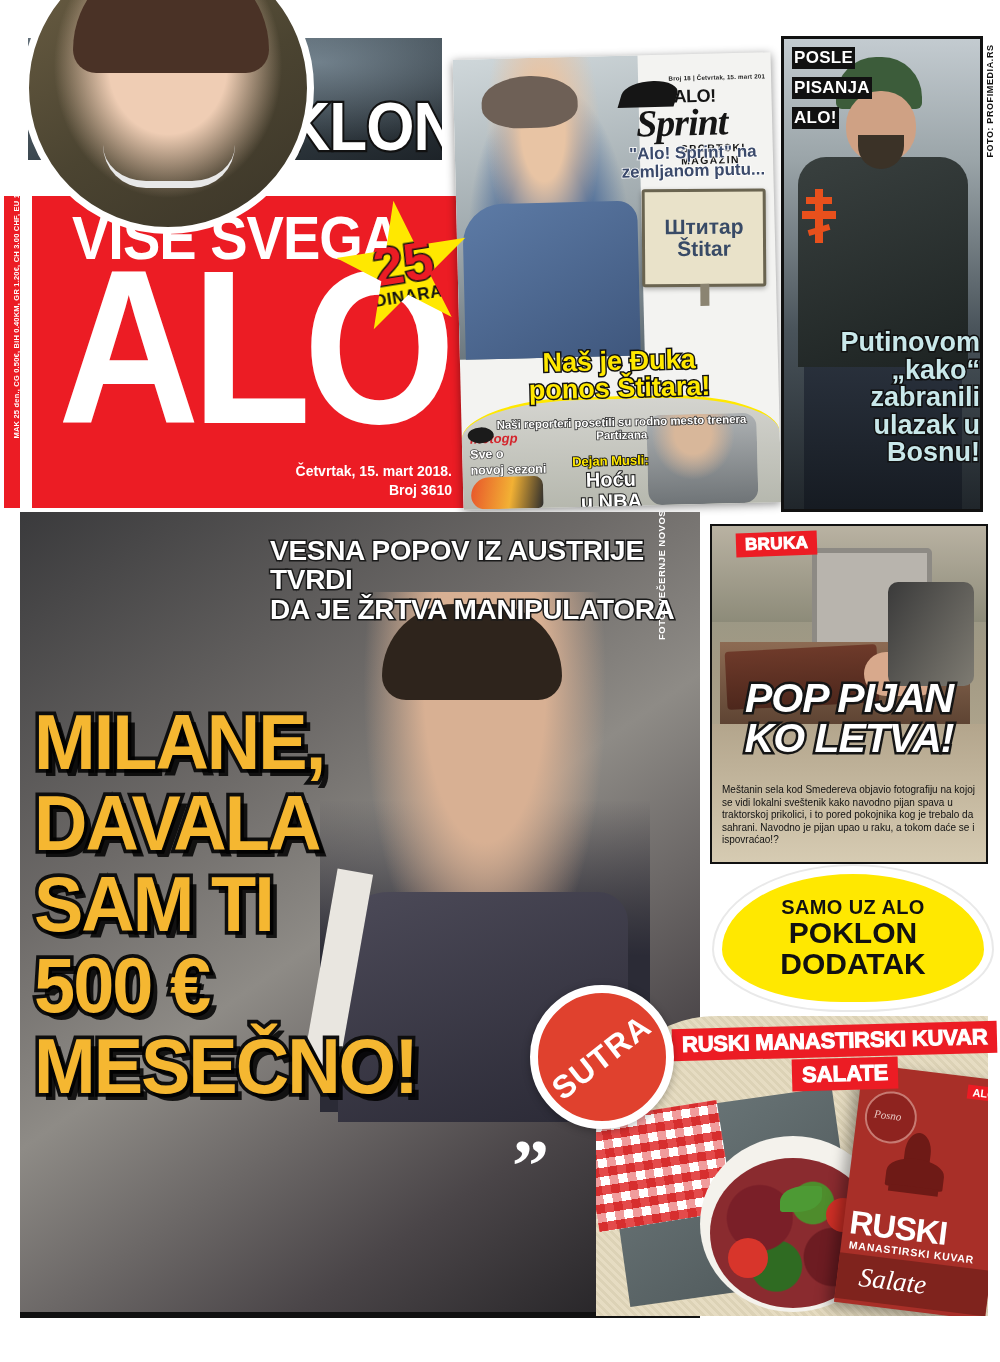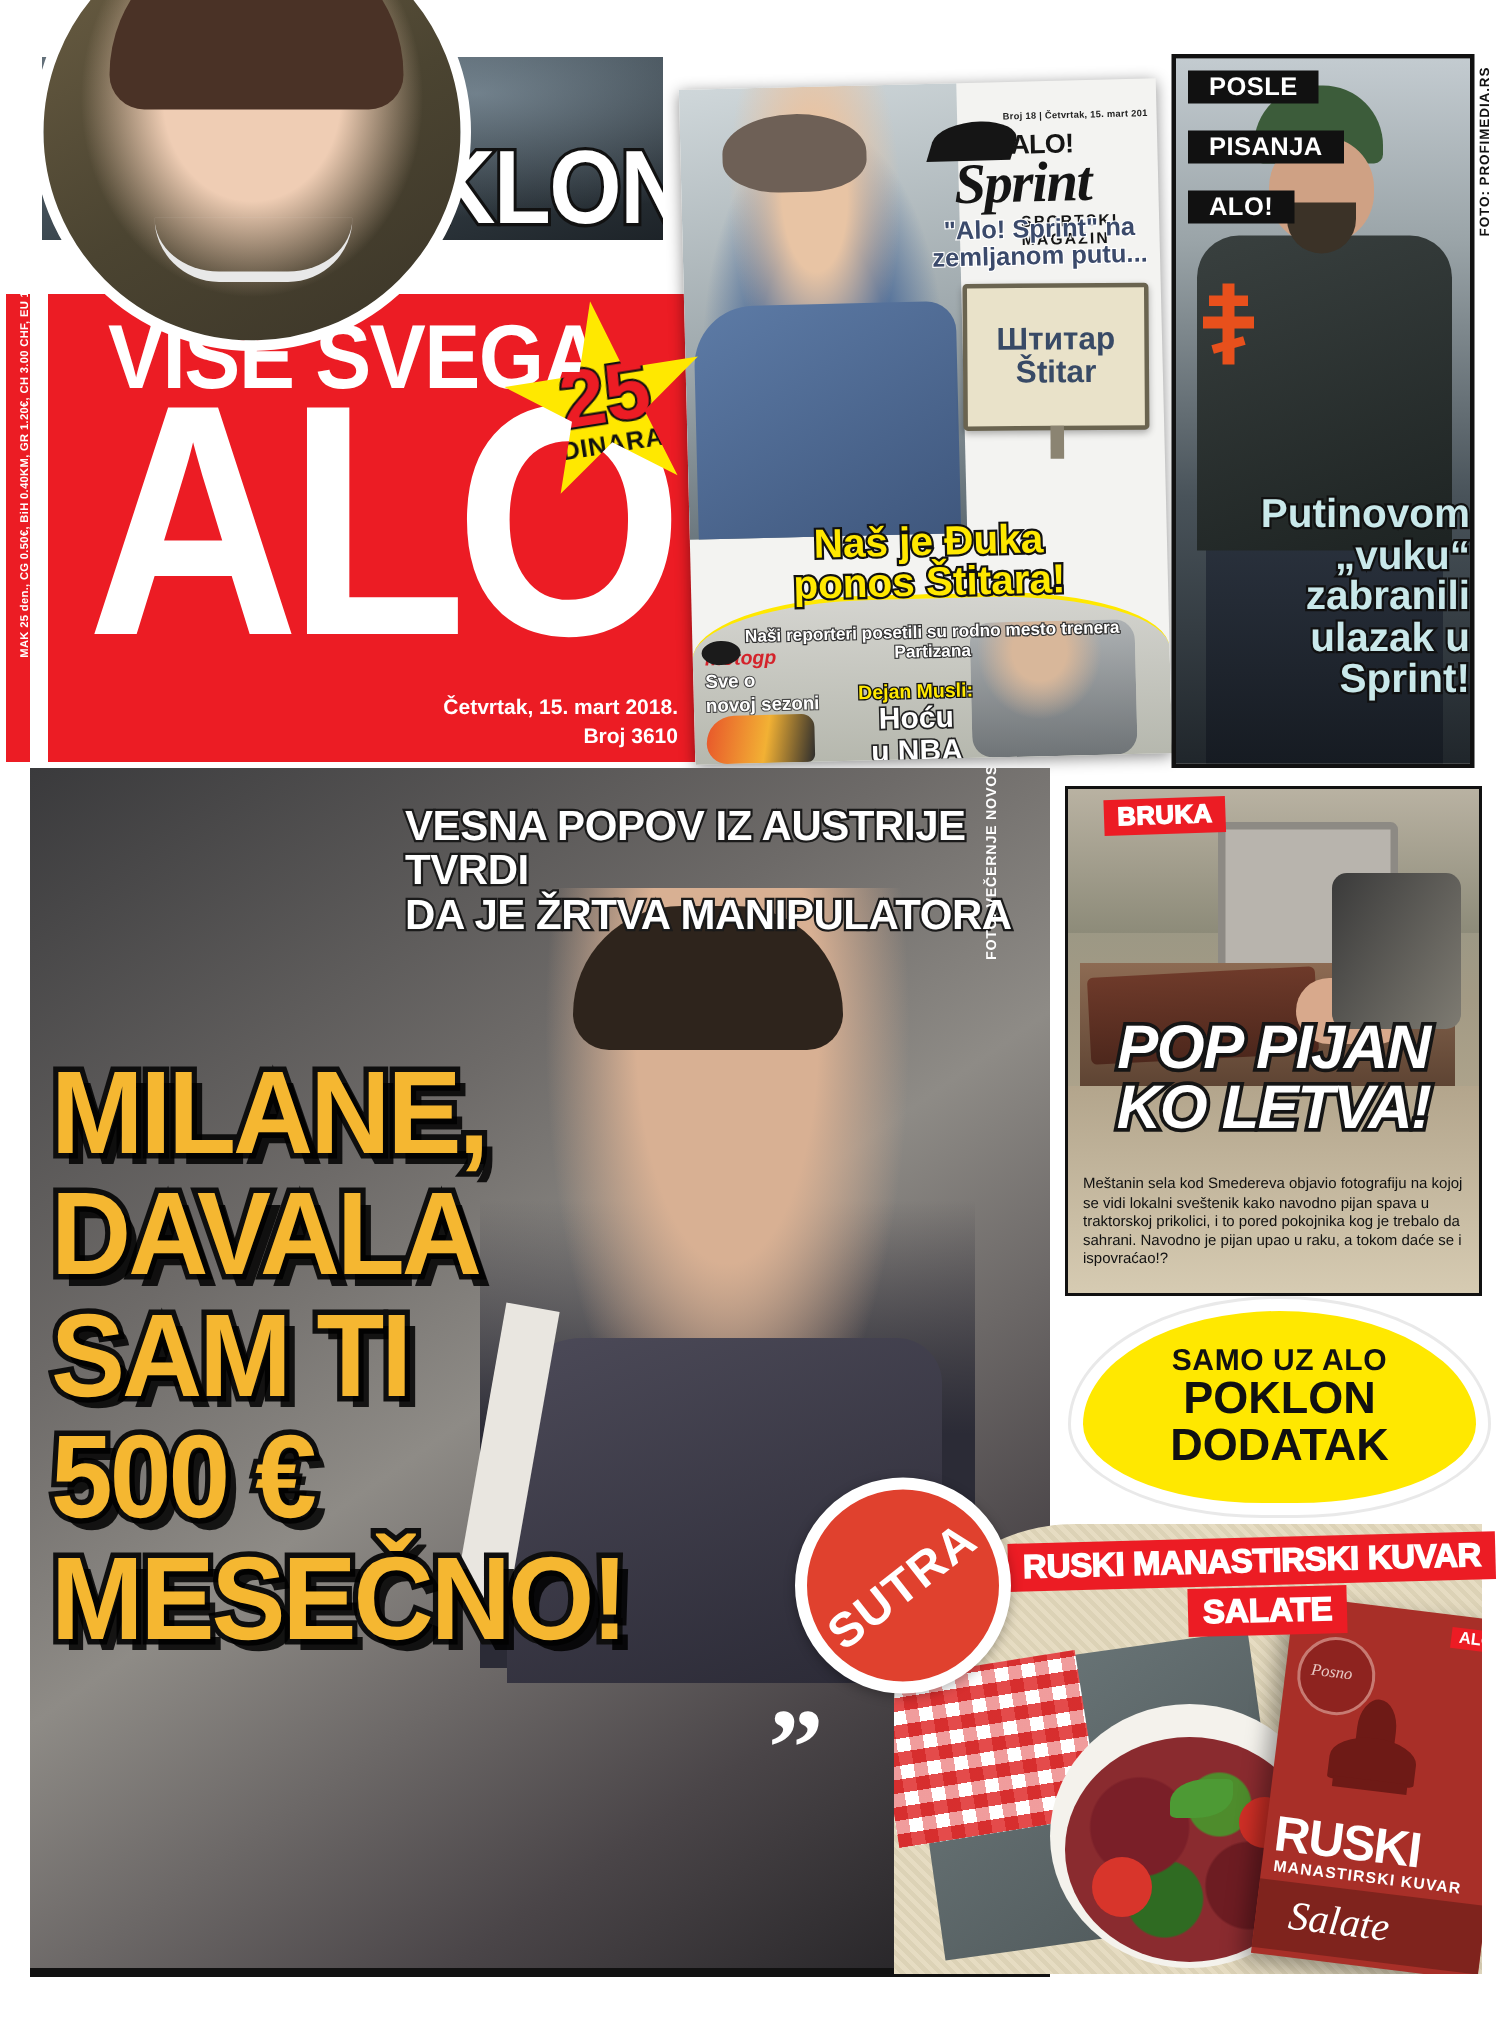--- a/index.html
+++ b/index.html
@@ -157,21 +157,21 @@
   .biker .cross i{position:absolute;background:#E8501C;display:block;}
   .biker .cross .v{left:15px;top:0;width:8px;height:54px;}
   .biker .cross .h1{left:6px;top:8px;width:26px;height:7px;}
   .biker .cross .h2{left:2px;top:22px;width:34px;height:8px;}
   .biker .cross .h3{left:8px;top:38px;width:22px;height:6px;transform:rotate(-16deg);}
   .biker .legs{position:absolute;left:20px;top:300px;width:158px;height:170px;background:linear-gradient(180deg,#2c3440,#161b22);}
   .posle{
     position:absolute;left:8px;top:8px;z-index:6;
   }
   .posle span{display:block;background:#111;color:#fff;font-weight:bold;font-size:17px;
-    padding:1px 14px;margin-bottom:18px;width:max-content;letter-spacing:.3px;}
+    padding:1px 2px;margin-bottom:8px;width:max-content;letter-spacing:.3px;}
   .foto-biker{
     position:absolute;right:-46px;top:96px;transform:rotate(-90deg);
     font-size:9px;font-weight:bold;color:#111;letter-spacing:.6px;white-space:nowrap;z-index:7;
   }
   .biker-head{
     position:absolute;left:0;top:290px;width:196px;text-align:right;z-index:8;
     font-size:27px;font-weight:bold;color:#C9E8EA;line-height:1.02;
     -webkit-text-stroke:3px #111;paint-order:stroke fill;
   }
 
@@ -406,24 +406,24 @@
         <i class="h2"></i>
         <i class="h3"></i>
     </div>
     <div class="posle">
       <span>POSLE</span>
       <span>PISANJA</span>
       <span>ALO!</span>
     </div>
     <div class="biker-head">
       <div>Putinovom</div>
-      <div>„vuku“</div>
+      <div>„kako“</div>
       <div>zabranili</div>
       <div>ulazak u</div>
-      <div>Sprint!</div>
+      <div>Bosnu!</div>
     </div>
   </div>
   <div class="foto-biker">FOTO: PROFIMEDIA.RS</div>
 
   <div class="main">
     <div class="subj">
       <div class="hair2"></div>
         <div class="shirt2"></div>
     </div>
     <div class="strap"></div>

